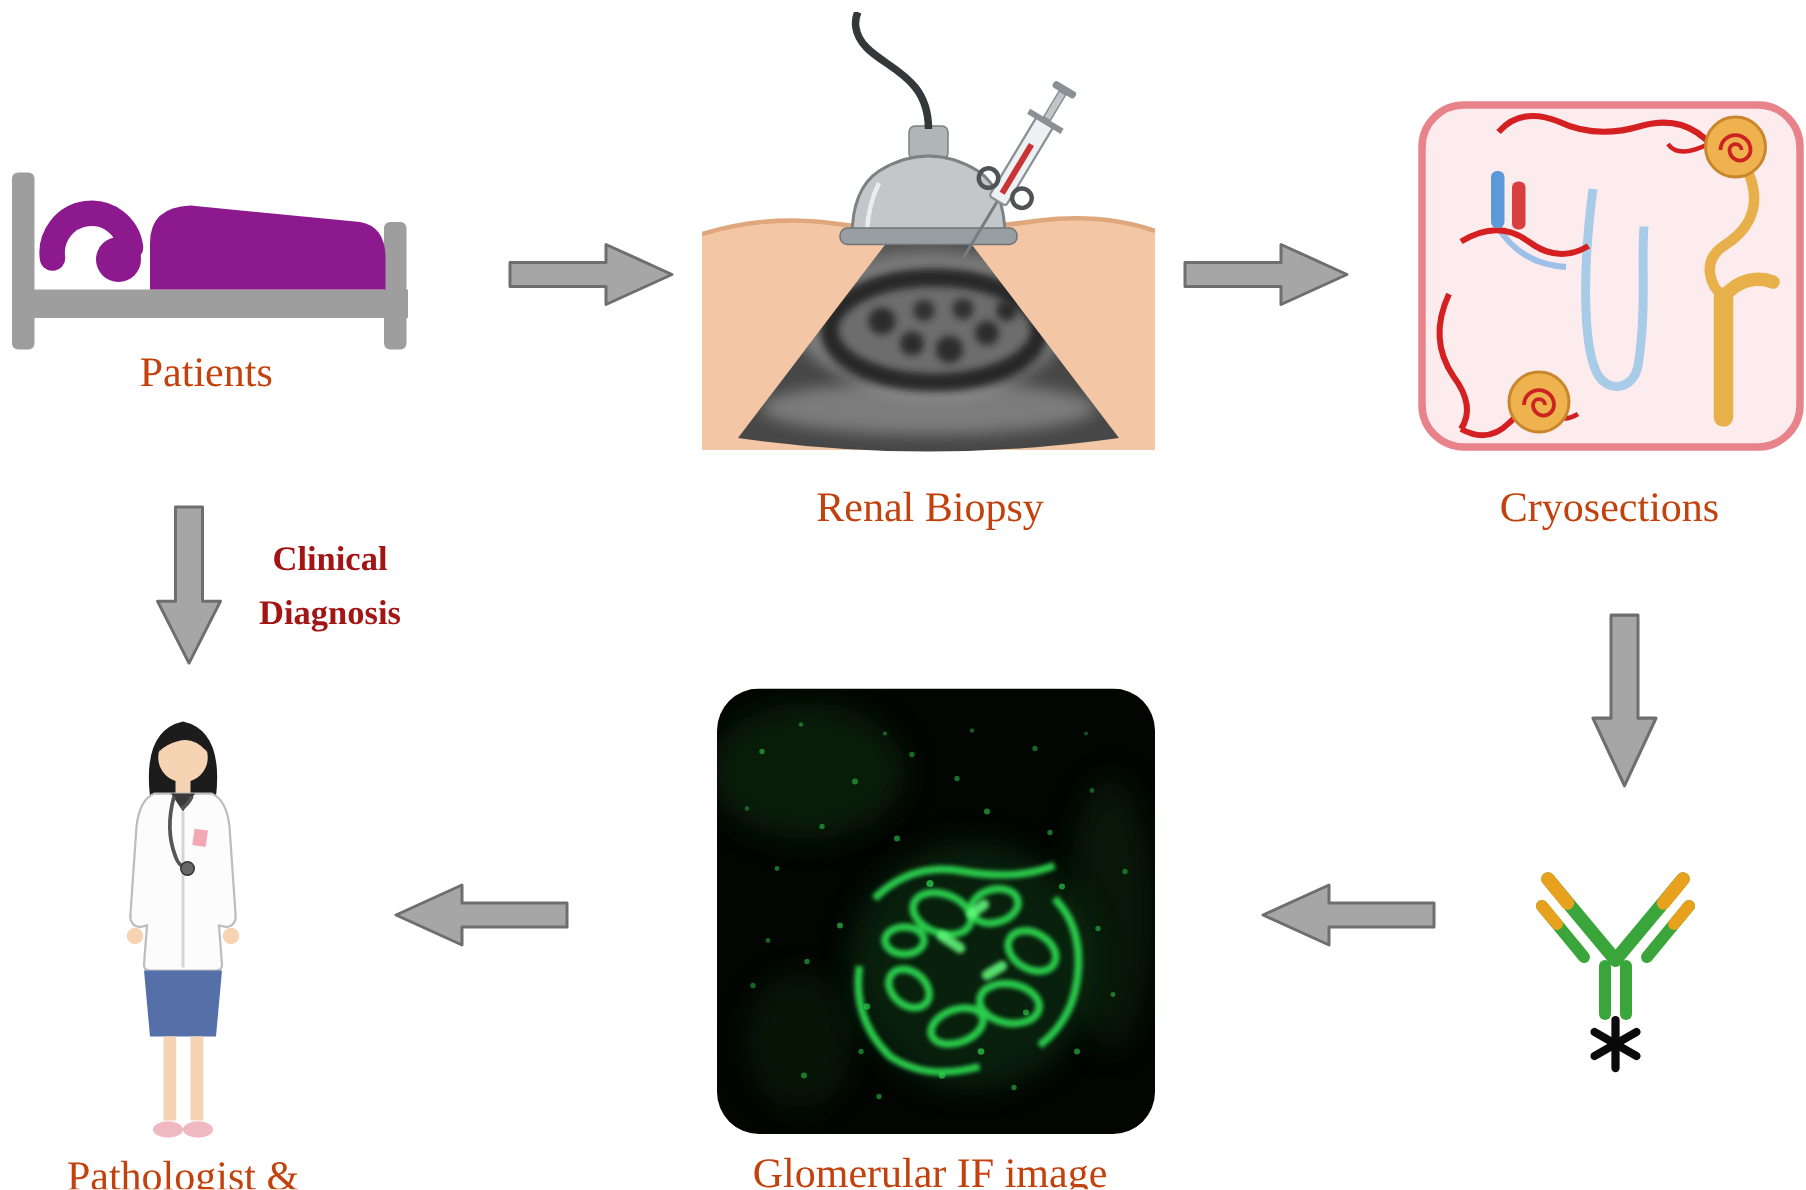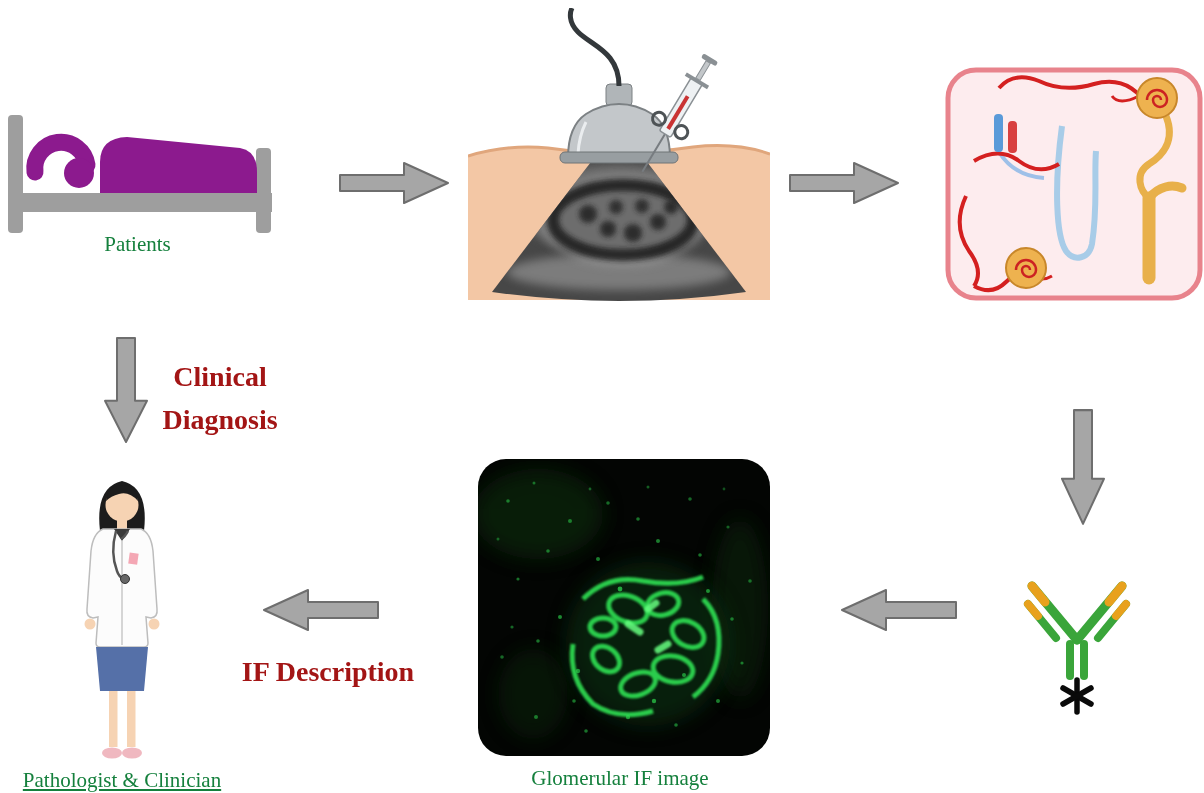--- a/index.html
+++ b/index.html
@@ -1,22 +1,22 @@
 <!DOCTYPE html>
 <html style="--red-text: #a31515; --arrow-fill: #a6a6a6; --arrow-stroke: #6e6e6e; --purple: #8c1a8e; --bed-gray: #9e9e9e; --skin: #f3c7a5; --cryo-bg: #fdecee; --cryo-border: #e8838c; --if-green: #2fe052; --antibody-green: #3aa53a; --antibody-orange: #e8a11d;"><head>
 <meta charset="utf-8">
 <style>
   html,body{margin:0;padding:0;background:#ffffff;}
   #canvas{
     position:relative;width:1204px;height:793px;background:#fff;
     font-family:"Liberation Serif",serif;overflow:hidden;
   }
   .node{position:absolute;}
-  .lbl{position:absolute;text-align:center;font-size:21px;color:#15803d;line-height:1.25;}
-  .lbl.red{color:var(--red-text,#a31515);font-weight:700;font-size:28px;line-height:1.55;}
+  .lbl{position:absolute;text-align:center;font-size:28px;color:#c2410c;line-height:1.25;}
+  .lbl.red{color:var(--red-text,#a31515);font-weight:700;font-size:23px;line-height:1.55;}
   .arrow polygon{fill:var(--arrow-fill,#a6a6a6);stroke:var(--arrow-stroke,#6e6e6e);stroke-width:2;stroke-linejoin:round;}
   .bed-frame{fill:var(--bed-gray,#9e9e9e);}
   .purple-fill{fill:var(--purple,#8c1a8e);}
   .purple-stroke{stroke:var(--purple,#8c1a8e);}
   .skin-fill{fill:var(--skin,#f3c7a5);}
   .cryo-box{fill:var(--cryo-bg,#fdecee);stroke:var(--cryo-border,#e8838c);}
   .if-stroke{stroke:var(--if-green,#2fe052);}
   .if-dot{fill:var(--if-green,#2fe052);}
   .ab-green{stroke:var(--antibody-green,#3aa53a);}
   .ab-orange{stroke:var(--antibody-orange,#e8a11d);}
@@ -87,20 +87,21 @@
         <rect x="0" y="-6.5" width="62" height="13" rx="2" fill="#eef1f3" stroke="#8a9094" stroke-width="1.5"></rect>
         <rect x="6" y="-2" width="38" height="4" fill="#c93333"></rect>
         <circle cx="10" cy="-13" r="6.5" fill="none" stroke="#4e5356" stroke-width="3"></circle>
         <circle cx="10" cy="13" r="6.5" fill="none" stroke="#4e5356" stroke-width="3"></circle>
         <rect x="60" y="-13" width="4" height="26" fill="#8a9094"></rect>
         <rect x="64" y="-2.5" width="20" height="5" fill="#c3c7ca" stroke="#8a9094"></rect>
         <rect x="84" y="-8.5" width="5" height="17" rx="2" fill="#8a9094"></rect>
       </g>
     </svg>
   </div>
+  <div class="lbl" style="left:495px;top:321px;width:250px;">Renal Biopsy</div>
 
   <svg class="arrow node" style="left:788px;top:160px;" width="112" height="46" viewBox="0 0 112 46">
     <polygon points="2,15 66,15 66,3 110,23 66,43 66,31 2,31"></polygon>
   </svg>
 
   <div class="node" style="left:944px;top:66px;width:260px;height:236px;">
     <svg width="260" height="236" viewBox="0 0 260 236">
       <defs>
         <g id="glom">
           <circle r="20" fill="#eeb24f" stroke="#c8872a" stroke-width="2"></circle>
@@ -123,20 +124,21 @@
       <path d="M30,220 Q48,230 62,216 Q72,206 80,205" fill="none" stroke="#d42020" stroke-width="4"></path>
       <path d="M80,205 Q95,218 108,210" fill="none" stroke="#d42020" stroke-width="3"></path>
 
       <rect x="50" y="48" width="9" height="38" rx="4" fill="#5a9ad9"></rect>
       <rect x="64" y="55" width="9" height="32" rx="4" fill="#d84040"></rect>
 
       <use href="#glom" transform="translate(213,32)"></use>
       <use href="#glom" transform="translate(82,202)"></use>
     </svg>
   </div>
+  <div class="lbl" style="left:970px;top:321px;width:206px;">Cryosections</div>
 
   <svg class="arrow node" style="left:103px;top:336px;" width="46" height="108" viewBox="0 0 46 110" preserveAspectRatio="none">
     <polygon points="14,2 32,2 32,66 44,66 23,108 2,66 14,66"></polygon>
   </svg>
   <div class="lbl red" style="left:150px;top:355px;width:140px;">Clinical Diagnosis</div>
 
   <svg class="arrow node" style="left:1060px;top:408px;" width="46" height="118" viewBox="0 0 46 110" preserveAspectRatio="none">
     <polygon points="14,2 32,2 32,66 44,66 23,108 2,66 14,66"></polygon>
   </svg>
 
@@ -244,21 +246,20 @@
             <circle class="if-dot" cx="60" cy="182" r="1.8" opacity="0.5"></circle>
         </g>
       </g>
     </svg>
   </div>
   <div class="lbl" style="left:470px;top:765px;width:300px;">Glomerular IF image</div>
 
   <svg class="arrow node" style="left:262px;top:587px;" width="118" height="46" viewBox="0 0 118 46">
     <polygon points="116,15 46,15 46,3 2,23 46,43 46,31 116,31"></polygon>
   </svg>
-  <div class="lbl red" style="left:228px;top:650px;width:200px;">IF Description</div>
 
   <div class="node" style="left:67px;top:467px;width:110px;height:295px;">
     <svg width="110" height="295" viewBox="0 0 110 295">
 
       <path d="M33,64 Q28,20 55,14 Q82,20 77,64 Q77,74 68,76 L42,76 Q33,74 33,64 Z" fill="#1c1c1c"></path>
 
       <circle cx="55" cy="38" r="16.5" fill="#f6d3b3"></circle>
       <path d="M39,34 Q41,18 55,18 Q69,18 71,34 Q62,24 52,27 Q44,29 39,34 Z" fill="#1c1c1c"></path>
       <rect x="50" y="52" width="10" height="12" fill="#f6d3b3"></rect>
 

